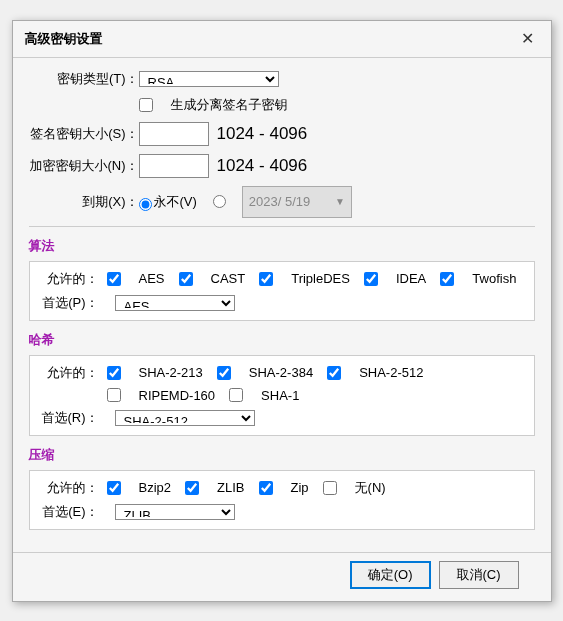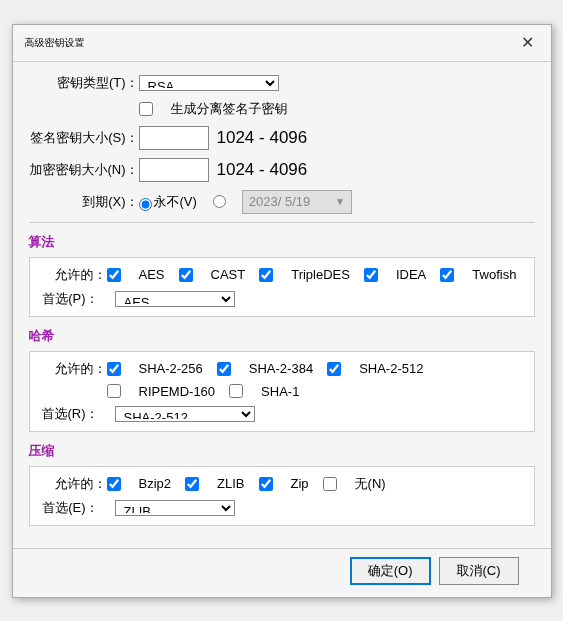--- a/index.html
+++ b/index.html
@@ -20,22 +20,22 @@
     }
     .title-bar {
       background: #f5f5f5;
       border-bottom: 1px solid #ccc;
       padding: 8px 12px;
       display: flex;
       align-items: center;
       justify-content: space-between;
     }
     .title-bar-text {
-      font-size: 10px;
-      font-weight: normal;
+      font-size: 13px;
+      font-weight: bold;
     }
     .close-btn {
       cursor: pointer;
       font-size: 16px;
       color: #333;
       background: none;
       border: none;
       line-height: 1;
       padding: 2px 4px;
     }
@@ -112,20 +112,21 @@
     }
     .section-inner-row {
       display: flex;
       align-items: center;
       margin-bottom: 6px;
       gap: 0;
     }
     .section-row-label {
       min-width: 65px;
       text-align: right;
+      padding-right: 8px;
       color: #000;
       white-space: nowrap;
     }
     .checkbox-group {
       display: flex;
       align-items: center;
       gap: 14px;
       flex-wrap: wrap;
     }
     .checkbox-label {
@@ -176,21 +177,21 @@
       border: 2px solid #0078d7;
       background: #f0f0f0;
     }
 
     
     .date-input {
       border: 1px solid #aaa;
       background: #e0e0e0;
       color: #888;
       padding: 2px 6px;
-      height: 24px;
+      height: 32px;
       font-size: 13px;
       width: 110px;
       display: flex;
       align-items: center;
       justify-content: space-between;
     }
 
     .divider {
       border: none;
       border-top: 1px solid #ccc;
@@ -302,21 +303,21 @@
       </div>
     </div>
 
     <div class="section-header">哈希</div>
     <div class="section-body">
       <div class="section-inner-row">
         <span class="section-row-label">允许的：</span>
         <div class="checkbox-group">
           <label class="checkbox-label">
             <input type="checkbox" checked="" style="">
-            <span>SHA-2-256</span>
+            <span>SHA-2-213</span>
           </label>
           <label class="checkbox-label">
             <input type="checkbox" checked="" style="">
             <span>SHA-2-384</span>
           </label>
           <label class="checkbox-label">
             <input type="checkbox" checked="" style="">
             <span>SHA-2-512</span>
           </label>
         </div>

